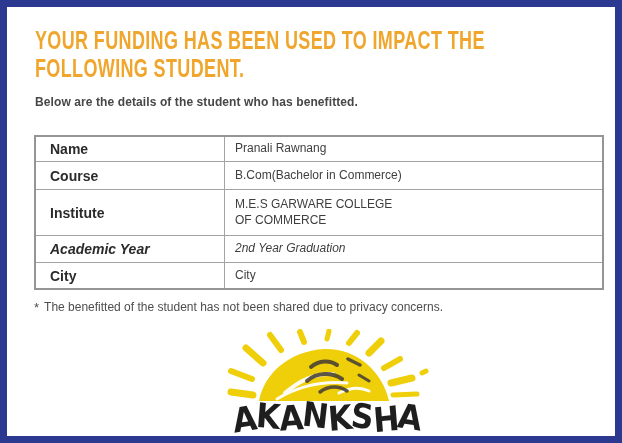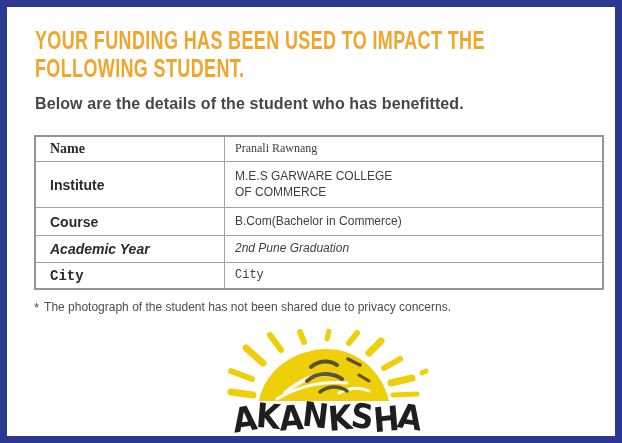--- a/index.html
+++ b/index.html
@@ -40,44 +40,44 @@
     display:block;
     white-space:nowrap;
     transform:scaleX(0.72);
     transform-origin:0 50%;
   }
   
   .subtitle{
     position:absolute;
     left:28px;
     top:88px;
-    font-size:16px;
+    font-size:12px;
     font-weight:700;
     color:#474747;
     letter-spacing:0.1px;
   }
   
   .info-table{
     position:absolute;
     left:27px;
     top:128px;
     width:570px;
     border:2px solid var(--table-border-outer);
     background:#fff;
   }
   .trow{
     display:flex;
     border-top:1px solid var(--table-border);
   }
   .trow:first-child{border-top:none;}
-  .trow.r1{min-height:24px;font-family:Liberation Serif, serif;}
+  .trow.r1{min-height:24px;}
   .trow.r2{min-height:46px;}
   .trow.r3{min-height:28px;}
   .trow.r4{min-height:27px;font-style:italic;}
-  .trow.r5{min-height:26px;font-family:Liberation Mono, monospace;}
+  .trow.r5{min-height:26px;}
   .cell-label{
     width:189px;
     flex:0 0 189px;
     border-right:1px solid var(--table-border);
     display:flex;
     align-items:center;
     padding:4px 8px 4px 14px;
     font-weight:700;
     font-size:14px;
     color:var(--label-dark);
@@ -141,42 +141,42 @@
     <span class="hline">FOLLOWING STUDENT.</span>
   </h1>
 
   <div class="subtitle">Below are the details of the student who has benefitted.</div>
 
   <div class="info-table">
     <div class="trow r1">
       <div class="cell-label">Name</div>
       <div class="cell-value">Pranali Rawnang</div>
     </div>
+    <div class="trow r3">
+      <div class="cell-label">Course</div>
+      <div class="cell-value">B.Com(Bachelor in Commerce)</div>
+    </div>
     <div class="trow r2">
       <div class="cell-label">Institute</div>
       <div class="cell-value">M.E.S GARWARE COLLEGE
 OF COMMERCE</div>
     </div>
-    <div class="trow r3">
-      <div class="cell-label">Course</div>
-      <div class="cell-value">B.Com(Bachelor in Commerce)</div>
-    </div>
     <div class="trow r4">
       <div class="cell-label">Academic Year</div>
-      <div class="cell-value">2nd Pune Graduation</div>
+      <div class="cell-value">2nd Year Graduation</div>
     </div>
     <div class="trow r5">
       <div class="cell-label">City</div>
       <div class="cell-value">City</div>
     </div>
   </div>
 
   <div class="footnote">
     <span class="marker">*</span>
-    <span>The photograph of the student has not been shared due to privacy concerns.</span>
+    <span>The benefitted of the student has not been shared due to privacy concerns.</span>
   </div>
 
   <div class="logo">
     <svg class="sun-icon" width="216" height="76" viewBox="0 0 216 76">
       <g stroke="#EFCE0A" stroke-linecap="round" fill="none">
 
         <path d="M34,66 L12,63" stroke-width="7"></path>
         <path d="M33,50 L12,42" stroke-width="6"></path>
         <path d="M44,34 L27,19" stroke-width="7"></path>
         <path d="M62,21 L51,6" stroke-width="6"></path>

